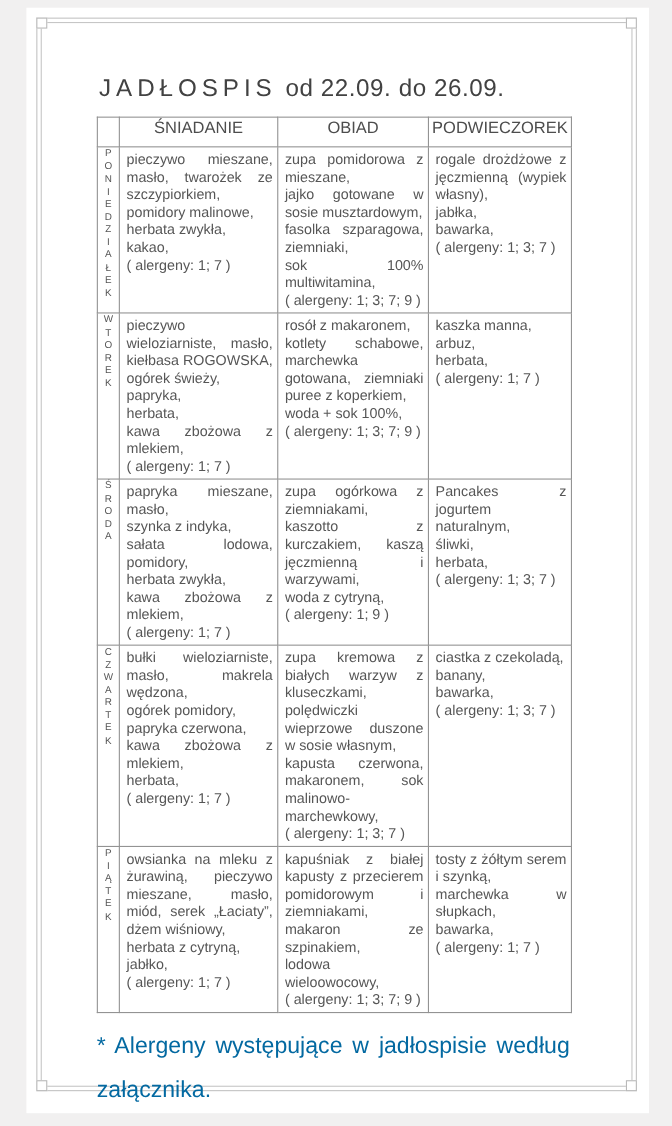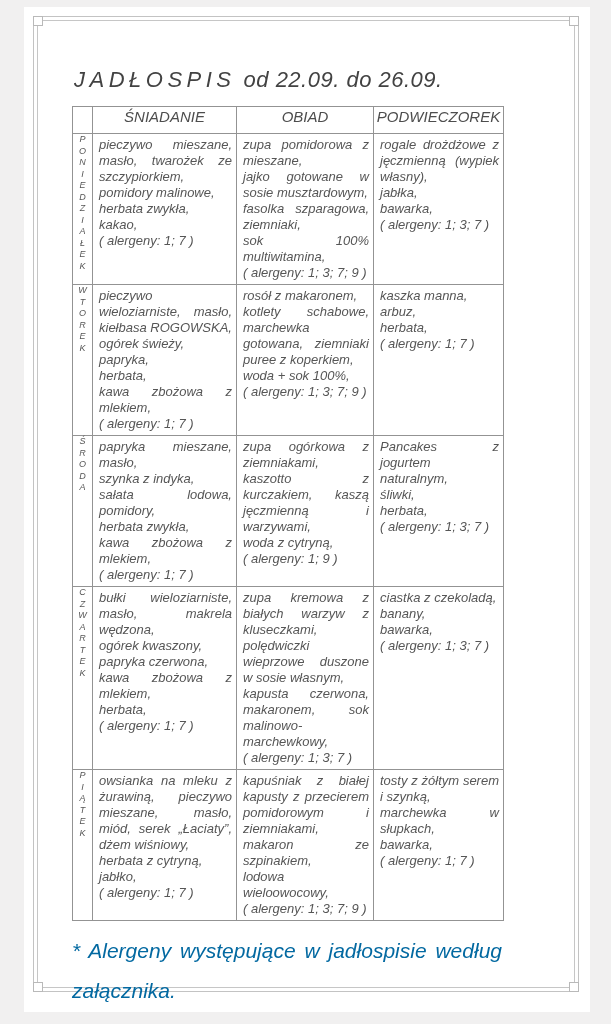--- a/index.html
+++ b/index.html
@@ -26,21 +26,21 @@
   .corner{
     position:absolute;width:8px;height:8px;
     border:1px solid #b9b9b9;background:#fff;
   }
   .corner.tl{top:-1px;left:-1px}
   .corner.tr{top:-1px;right:-1px}
   .corner.bl{bottom:-1px;left:-1px}
   .corner.br{bottom:-1px;right:-1px}
 
   .content{
-    position:absolute;left:48px;top:60px;width:432px;font-style:italic;
+    position:absolute;left:64px;top:60px;width:432px;
   }
   .doc-title{
     margin:0 0 13px 2px;
     font-size:22px;font-weight:400;color:#424242;
     white-space:nowrap;
   }
   .doc-title .t-name{letter-spacing:4.5px;}
   .doc-title .t-dates{letter-spacing:0.5px;margin-left:8px;}
 
   table.menu{
@@ -217,21 +217,21 @@
             <td class="day-cell"><div class="day-label">C
 Z
 W
 A
 R
 T
 E
 K</div></td>
             <td class="menu-cell">
               <div class="seg">bułki wieloziarniste, masło, makrela wędzona,</div>
-              <div class="seg">ogórek kwaszony,</div>
+              <div class="seg">ogórek pomidory,</div>
               <div class="seg">papryka czerwona,</div>
               <div class="seg">kawa zbożowa z mlekiem,</div>
               <div class="seg">herbata,</div>
               <div class="seg">( alergeny: 1; 7 )</div>
             </td>
             <td class="menu-cell">
               <div class="seg">zupa kremowa z białych warzyw z kluseczkami,</div>
               <div class="seg">polędwiczki wieprzowe duszone w sosie własnym,</div>
               <div class="seg">kapusta czerwona, makaronem, sok malinowo-marchewkowy,</div>
               <div class="seg">( alergeny: 1; 3; 7 )</div>

